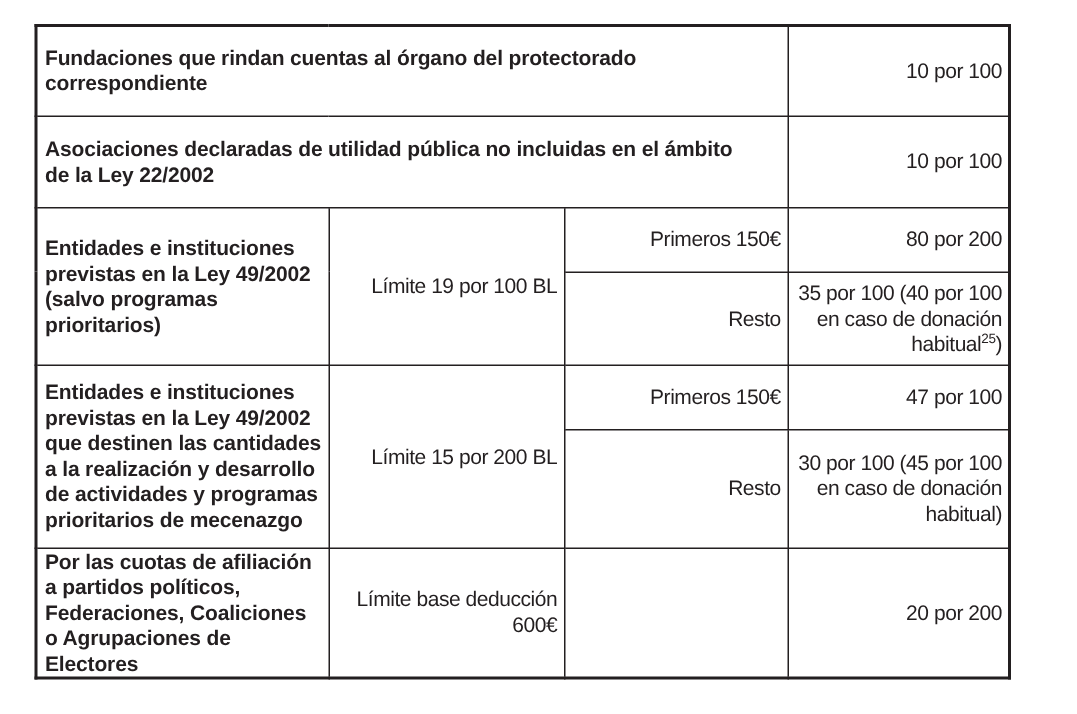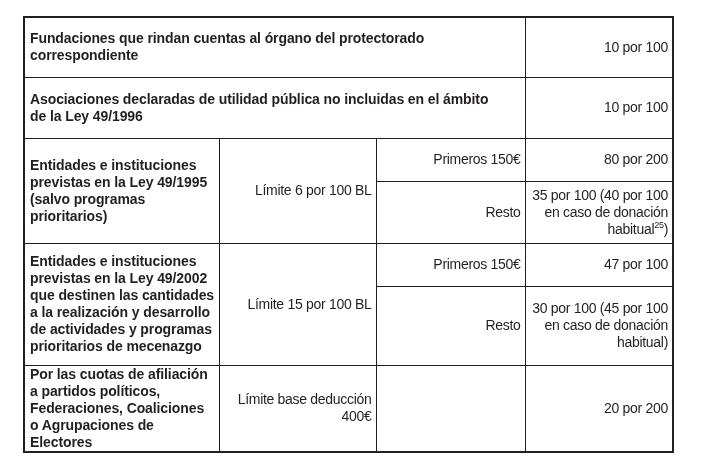--- a/index.html
+++ b/index.html
@@ -31,43 +31,43 @@
     <col style="width:157px">
     <col style="width:149px">
     <col style="width:148px">
   </colgroup>
   <tbody>
     <tr style="height:60px">
       <td colspan="3" class="bold">Fundaciones que rindan cuentas al órgano del protectorado correspondiente</td>
       <td class="right cond">10 por 100</td>
     </tr>
     <tr style="height:61px">
-      <td colspan="3" class="bold" style="padding-right:20px">Asociaciones declaradas de utilidad pública no incluidas en el ámbito de la Ley 49/1996</td>
+      <td colspan="3" class="bold" style="padding-right:20px">Asociaciones declaradas de utilidad pública no incluidas en el ámbito de la Ley 22/2002</td>
       <td class="right cond">10 por 100</td>
     </tr>
     <tr style="height:43px">
-      <td rowspan="2" class="bold">Entidades e instituciones previstas en la Ley 49/1995 (salvo programas prioritarios)</td>
-      <td rowspan="2" class="cond">Límite 6 por 100 BL</td>
+      <td rowspan="2" class="bold">Entidades e instituciones previstas en la Ley 49/2002 (salvo programas prioritarios)</td>
+      <td rowspan="2" class="cond">Límite 19 por 100 BL</td>
       <td class="cond">Primeros 150€</td>
       <td class="right cond">80 por 200</td>
     </tr>
     <tr style="height:62px">
       <td class="cond">Resto</td>
       <td class="right cond"><span>35 por 100 (40 por 100 en caso de donación habitual</span><sup>25</sup><span>)</span></td>
     </tr>
     <tr style="height:43px">
       <td rowspan="2" class="bold">Entidades e instituciones previstas en la Ley 49/2002 que destinen las cantidades a la realización y desarrollo de actividades y programas prioritarios de mecenazgo</td>
-      <td rowspan="2" class="cond">Límite 15 por 100 BL</td>
+      <td rowspan="2" class="cond">Límite 15 por 200 BL</td>
       <td class="cond">Primeros 150€</td>
       <td class="right cond">47 por 100</td>
     </tr>
     <tr style="height:79px">
       <td class="cond">Resto</td>
       <td class="right cond">30 por 100 (45 por 100 en caso de donación habitual)</td>
     </tr>
     <tr style="height:76px">
       <td class="bold">Por las cuotas de afiliación a partidos políticos, Federaciones, Coaliciones o Agrupaciones de Electores</td>
-      <td class="cond" style="vertical-align:middle">Límite base deducción 400€</td>
+      <td class="cond" style="vertical-align:middle">Límite base deducción 600€</td>
       <td></td>
       <td class="right cond">20 por 200</td>
     </tr>
   </tbody>
 </table>
 
 </body></html>

